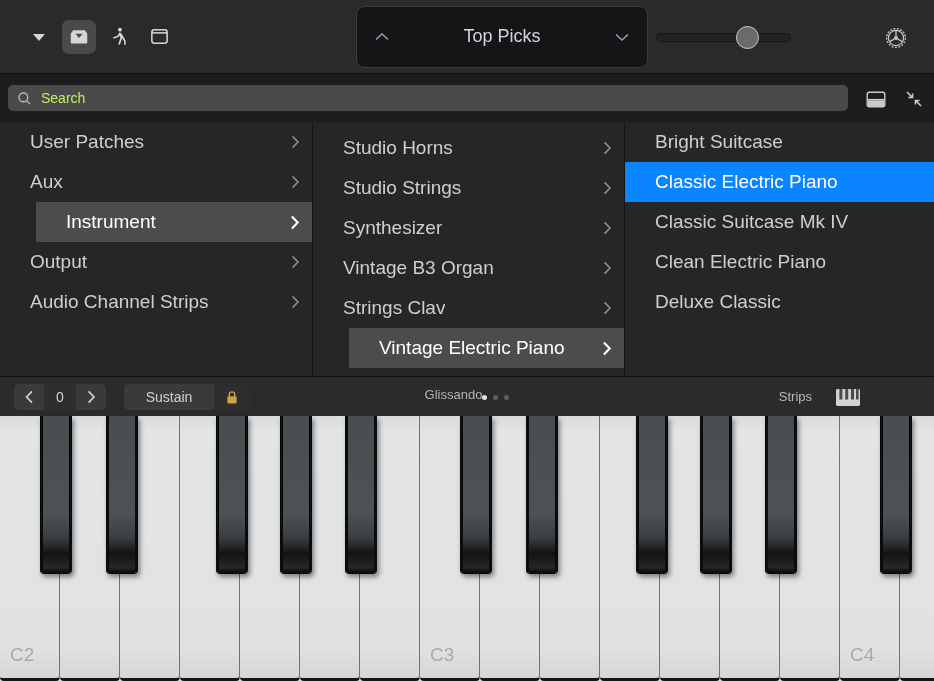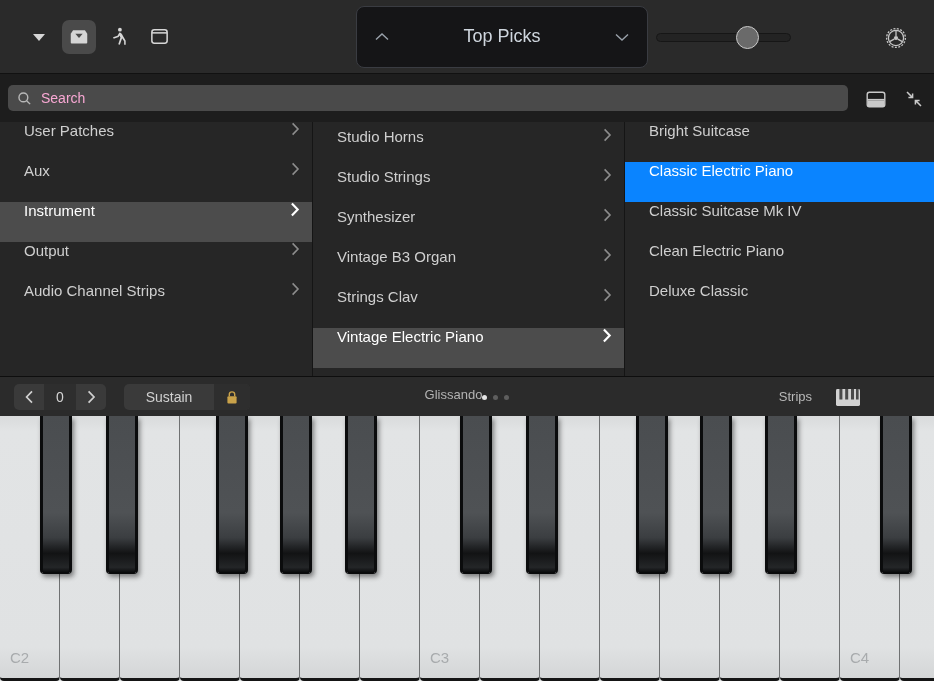--- a/index.html
+++ b/index.html
@@ -62,48 +62,48 @@
     position: absolute; left: 0; top: 74px; width: 934px; height: 48px;
     background: #1d1d1d;
     display: flex; align-items: center;
   }
   .search-field {
     position: absolute; left: 8px; top: 85px; width: 840px; height: 26px;
     background: #4a4a4a; border-radius: 5px;
     display: flex; align-items: center; padding: 0 9px;
   }
   .search-field .sicon { color: #b8b8b8; margin-right: 9px; display:flex; }
-  .search-ph { font-size: 14px; color: #f9a8d4; }
+  .search-ph { font-size: 14px; color: #bef264; }
   .sb-icon {
     position: absolute; top: 84px; width: 30px; height: 30px;
     display: flex; align-items: center; justify-content: center; color: #c9c9c9;
   }
   .sb-icon.layout { left: 861px; }
   .sb-icon.collapse { left: 899px; }
 
   
   .browser {
     position: absolute; left: 0; top: 122px; width: 934px; height: 254px;
     display: flex; background: #262626;
   }
   .col {
     width: 312px; height: 254px; position: relative;
     background: #262626; overflow: hidden;
   }
   .col.c2 { border-left: 1px solid #151515; }
   .col.c3 { width: 310px; border-left: 1px solid #151515; }
   .col-inner { position: absolute; left: 0; width: 100%; }
   .row {
-    height: 40px; display: flex; align-items: flex-start;
-    padding: 0 12px 0 24px; color: #cfcfcf; font-size: 15px;
+    height: 40px; display: flex; align-items: center;
+    padding: 0 12px 0 30px; color: #cfcfcf; font-size: 19px;
     justify-content: space-between;
   }
   .row .label { white-space: nowrap; overflow: hidden; text-overflow: ellipsis; }
   .row .chev { color: #8d8d8d; flex-shrink: 0; display:flex; }
-  .row.sel-gray { background: #4c4c4c; color: #fff; }
+  .row.sel-gray { background: #4c4c4c; color: #fff; margin-left: 36px; }
   .row.sel-gray .chev { color: #ffffff; }
   .row.sel-blue { background: #0a84ff; color: #ffffff; }
   .row.partial { height: 12px; padding-top: 0; }
 
   
   .kbdbar {
     position: absolute; left: 0; top: 376px; width: 934px; height: 40px;
     background: #2b2b2b; border-top: 1px solid #0e0e0e;
   }
   .octave-group {
@@ -156,21 +156,21 @@
            background: #dfe1e2; overflow: hidden; }
   .wkey {
     position: absolute; top: 0; height: 265px;
     background: linear-gradient(to bottom, #d9dbdc 0%, #e2e4e5 6%, #e0e2e3 88%, #d4d6d7 100%);
     border-right: 1px solid #6f7172;
     border-bottom: 3px solid #151515;
     border-radius: 0 0 4px 4px;
   }
   .wkey .note {
     position: absolute; left: 10px; bottom: 12px;
-    font-size: 15px; color: #a8abad;
+    font-size: 19px; color: #a8abad;
   }
   .bkey {
     position: absolute; top: 0; height: 158px;
     background: linear-gradient(to bottom, #4a4d50 0%, #4f5255 62%, #3b3e41 78%, #121314 88%, #242628 97%, #0c0d0e 100%);
     border-left: 3px solid #0b0c0d;
     border-right: 3px solid #0b0c0d;
     border-bottom: 2px solid #090a0b;
     border-radius: 0 0 4px 4px;
     box-shadow: 2px 3px 5px rgba(0,0,0,0.45);
   }

